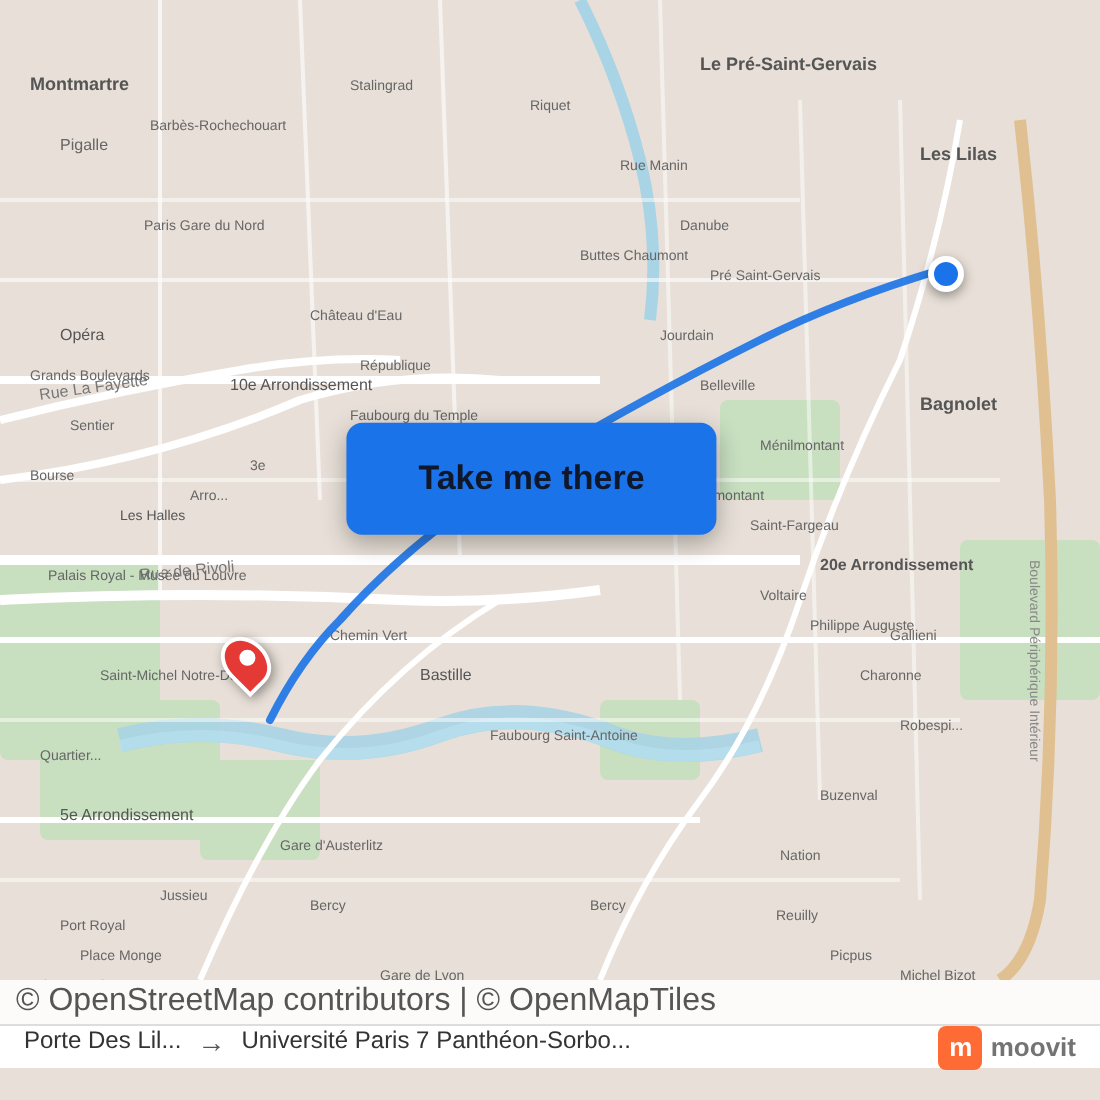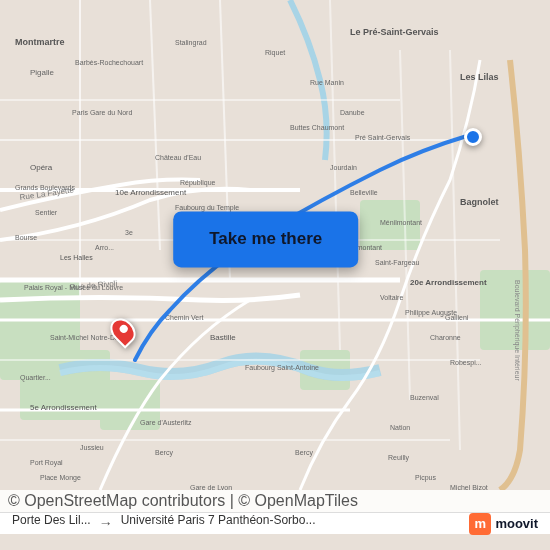--- a/index.html
+++ b/index.html
@@ -142,21 +142,21 @@
       width: 22px;
       height: 22px;
       border-radius: 4px;
       display: flex;
       align-items: center;
       justify-content: center;
     }
 
     .moovit-text {
       font-size: 13px;
-      color: #0f172a;
+      color: #737373;
       font-weight: bold;
     }
   </style>
 </head>
 <body>
 
 <div id="map-container">
   
   <svg id="map-svg" viewBox="0 0 550 490" xmlns="http://www.w3.org/2000/svg">
 

